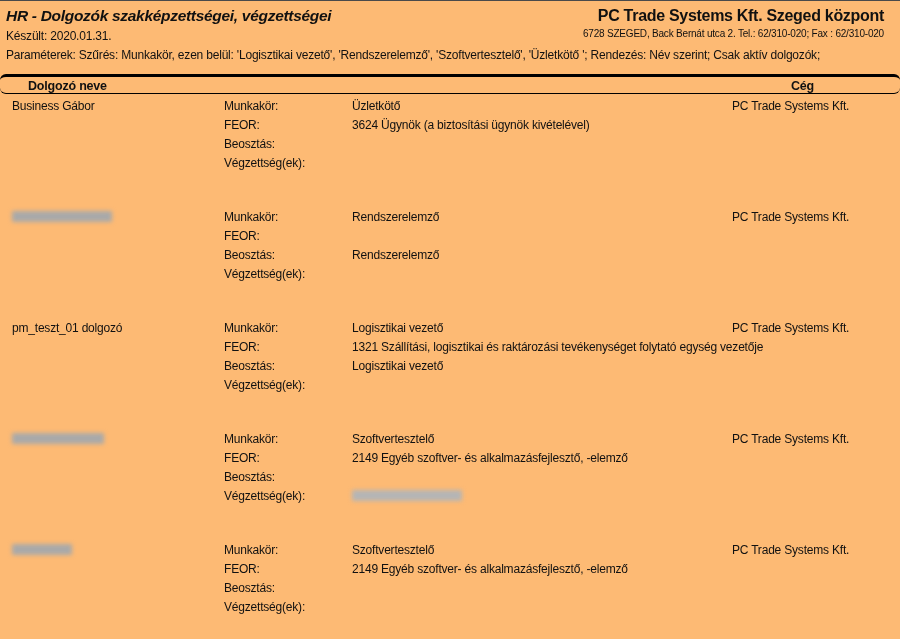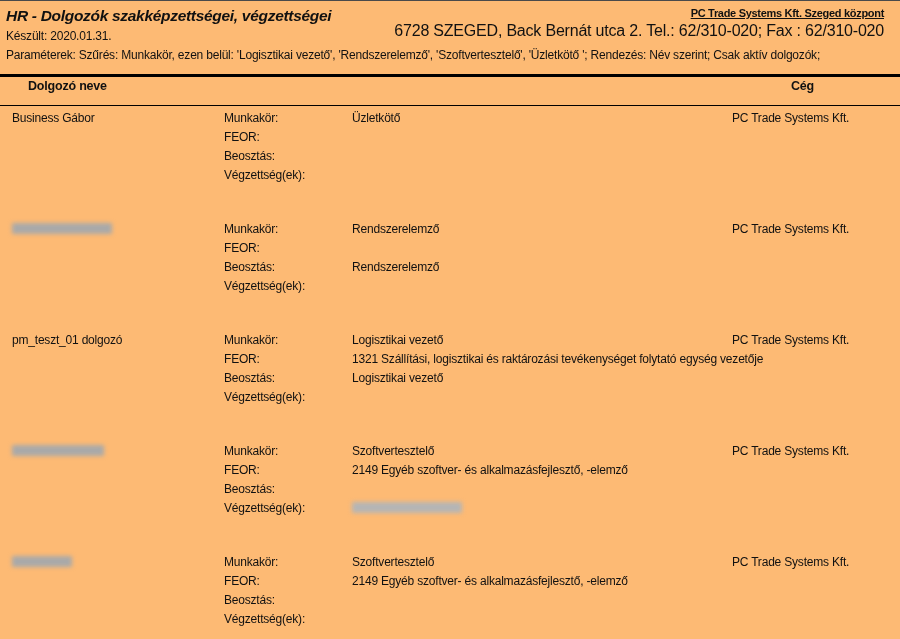--- a/index.html
+++ b/index.html
@@ -28,48 +28,48 @@
     font-weight: bold;
     font-style: italic;
     letter-spacing: -0.3px;
   }
   .created {
     font-size: 12px;
     margin-top: 4px;
   }
   .hdr-right { text-align: right; }
   .company-name {
-    font-size: 11px;
+    font-size: 16px;
     font-weight: bold;
     letter-spacing: -0.3px;
-    text-decoration: underline;
   }
   .company-address {
-    font-size: 16px;
+    font-size: 10px;
     margin-top: 3px;
   }
 
   
   .params {
     font-size: 12px;
     line-height: 17px;
     padding: 4px 12px 0 6px;
     max-width: 888px;
   }
 
   
   .thead {
     margin-top: 10px;
     border-top: 3px solid #000000;
     border-bottom: 1px solid #000000;
     display: flex;
     justify-content: space-between;
-    padding: 2px 16px 12px 28px;
+    padding: 2px 16px 0 28px;
     font-size: 12.5px;
     font-weight: bold;
+    border-radius: 6px;
   }
   .col-ceg-header { margin-right: 70px; }
 
   
   .rows { padding: 3px 16px 0 12px; }
   .row {
     display: grid;
     grid-template-columns: 212px 508px 1fr;
     margin-bottom: 35px;
     font-size: 12px;
@@ -123,20 +123,21 @@
 
     <div class="row">
       <div class="name-cell">Business Gábor</div>
       <div>
         <div class="fline">
           <span class="flabel">Munkakör:</span>
           <span class="fvalue">Üzletkötő</span>
         </div>
         <div class="fline">
           <span class="flabel">FEOR:</span>
+          <span class="fvalue">3624 Ügynök (a biztosítási ügynök kivételével)</span>
         </div>
         <div class="fline">
           <span class="flabel">Beosztás:</span>
           <span class="fvalue"></span>
         </div>
         <div class="fline">
           <span class="flabel">Végzettség(ek):</span>
           <span class="fvalue"></span>
         </div>
       </div>

